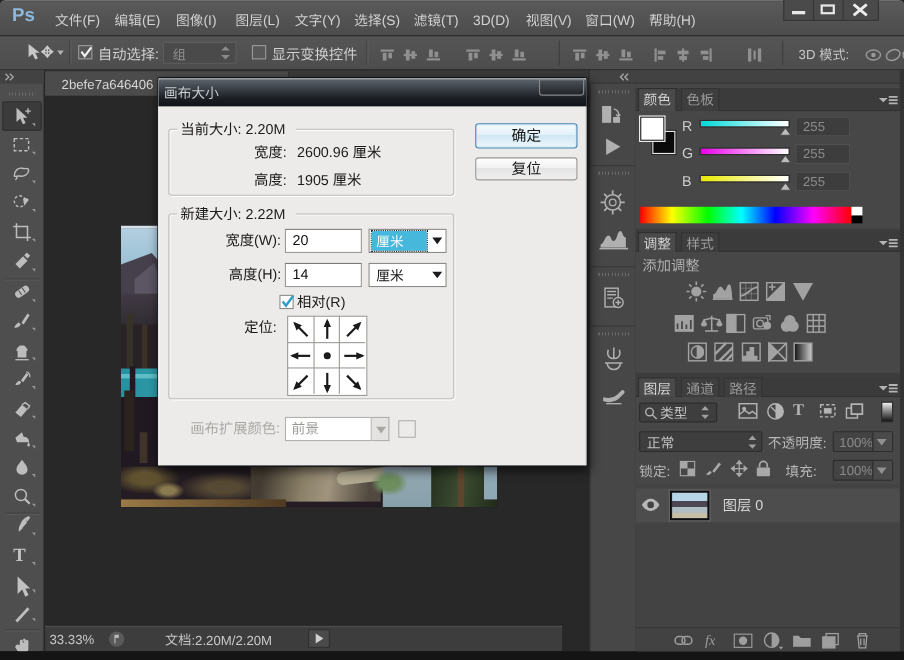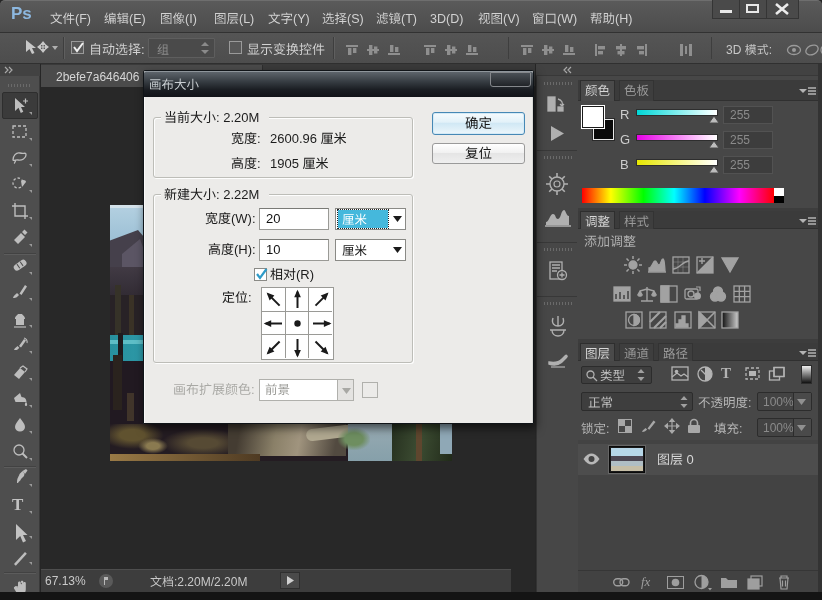--- a/index.html
+++ b/index.html
@@ -396,21 +396,21 @@
     <div class="a" style="left:118px;top:0px;width:118px;height:32px;background:linear-gradient(100deg,#443c32 10%,#8a8068 40%,#a0947e 60%,#524a40 90%)"></div>
     <div class="a" style="left:196px;top:2px;width:62px;height:12px;background:#b0a890;border-radius:6px;transform:rotate(-7deg)"></div>
     <div class="a" style="left:238px;top:0;width:84px;height:37px;background:linear-gradient(#97aab2,#86a0aa)"></div>
     <div class="a" style="left:228px;top:4px;width:32px;height:22px;background:radial-gradient(ellipse,#6e8e60 0 40%,transparent 75%)"></div>
     <div class="a" style="left:282px;top:0;width:62px;height:37px;background:linear-gradient(100deg,#26301f,#3c4c32 45%,#1f2818)"></div>
     <div class="a" style="left:306px;top:0;width:6px;height:37px;background:#5e462e"></div>
     <div class="a" style="left:330px;top:0;width:12px;height:30px;background:#8fa8b6"></div>
     <div class="a" style="left:0px;top:30px;width:150px;height:7px;background:linear-gradient(90deg,#9a7a46,#4e3a22)"></div>
   </div>
 <div class="a" style="left:41px;top:569px;width:470px;height:23px;background:#3d3d3d;border-top:1px solid #4e4e4e"></div>
-<div class="txt" style="left:45px;top:574px;font-size:12px;color:#c9c9c9">67.13%</div>
+<div class="txt" style="left:45px;top:574px;font-size:12px;color:#c9c9c9">33.33%</div>
 <svg class="t" style="left:98px;top:573px" width="16" height="16">
     <circle cx="8" cy="8" r="7" fill="#5a5a5a"></circle>
     <path d="M6 4 h4 v3 h-3 v5 h-1z" fill="#b8b8b8"></path>
   </svg>
 <svg class="t" style="left:150px;top:574px" width="99" height="17" fill="#c9c9c9" font-family="Liberation Sans,sans-serif">
     <use href="#u6587" transform="translate(0.0 12) scale(0.0120)"></use>
     <use href="#u6863" transform="translate(12.0 12) scale(0.0120)"></use>
     <text xml:space="preserve" x="24.0" y="12" font-size="12.0px">:2.20M/2.20M</text>
   </svg>
 <div class="a" style="left:280px;top:572px;width:20px;height:17px;background:#4a4a4a;border:1px solid #2f2f2f"></div>
@@ -814,21 +814,21 @@
   </svg>
 <svg class="t" style="left:392px;top:215px" width="12" height="8">
     <path d="M1 1 h9 l-4.5 6z" fill="#1a1a1a"></path>
   </svg>
 <svg class="t" style="left:208px;top:242px" width="49" height="17" fill="#1c1c1c" font-family="Liberation Sans,sans-serif">
     <use href="#u9ad8" transform="translate(0.0 12) scale(0.0130)"></use>
     <use href="#u5ea6" transform="translate(13.0 12) scale(0.0130)"></use>
     <text xml:space="preserve" x="26.0" y="12" font-size="13.0px">(H):</text>
   </svg>
 <div class="a" style="left:259px;top:239px;width:70px;height:22px;background:#fff;border:1px solid #9a9a96;border-top-color:#7a7a76"></div>
-<div class="txt" style="left:266px;top:242px;font-size:13px;color:#111">10</div>
+<div class="txt" style="left:266px;top:242px;font-size:13px;color:#111">14</div>
 <div class="a" style="left:335px;top:239px;width:71px;height:22px;background:#fff;border:1px solid #8a8a86"></div>
 <svg class="t" style="left:342px;top:243px" width="27" height="17" fill="#1c1c1c" font-family="Liberation Sans,sans-serif">
     <use href="#u5398" transform="translate(0.0 12) scale(0.0125)"></use>
     <use href="#u7c73" transform="translate(12.5 12) scale(0.0125)"></use>
   </svg>
 <svg class="t" style="left:392px;top:246px" width="12" height="8">
     <path d="M1 1 h9 l-4.5 6z" fill="#1a1a1a"></path>
   </svg>
 <div class="a" style="left:254px;top:268px;width:13px;height:13px;background:#fff;border:1px solid #8a8a86"></div>
 <svg class="t" style="left:254px;top:266px" width="15" height="15">

